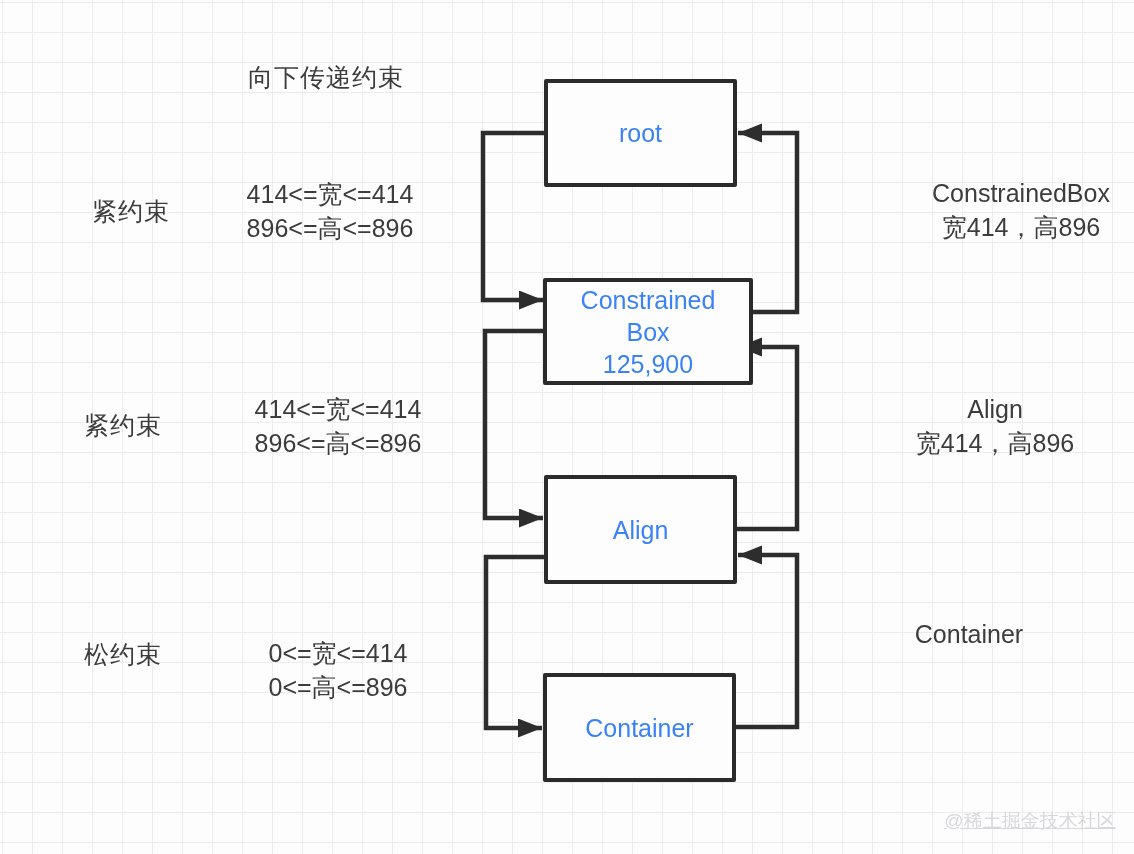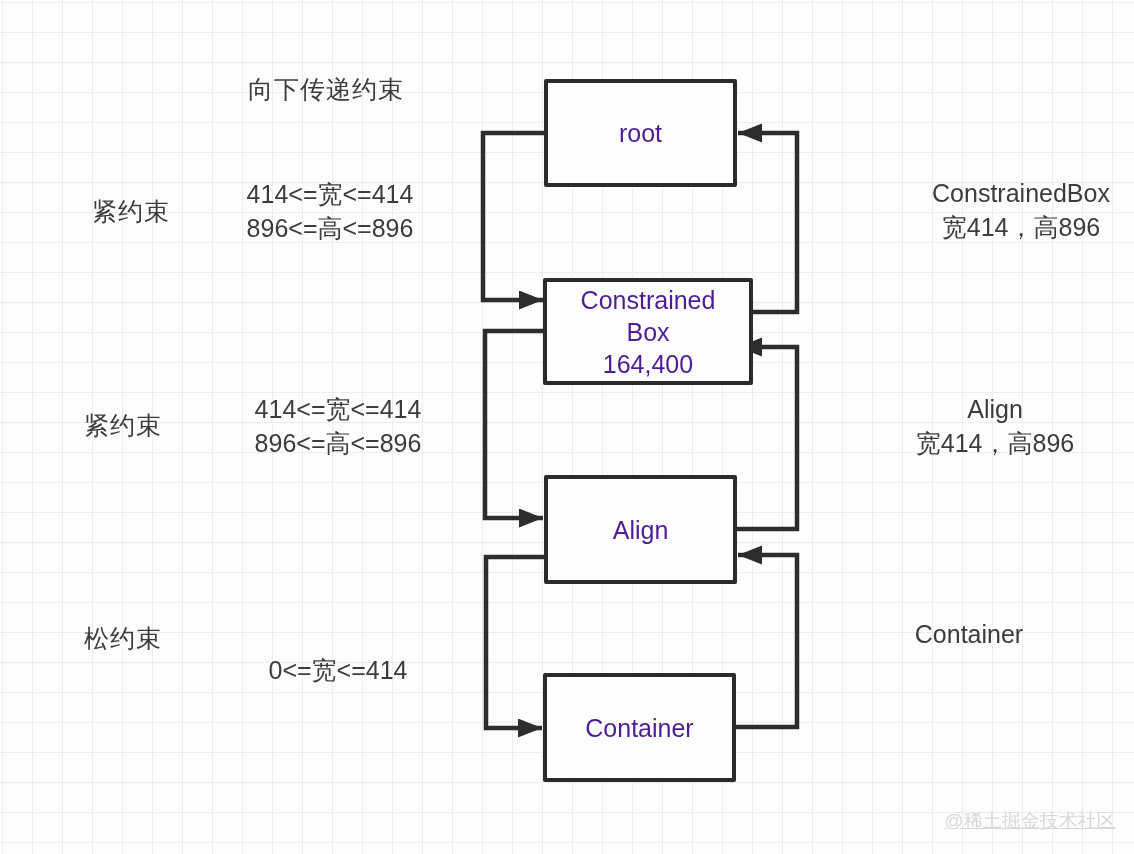--- a/index.html
+++ b/index.html
@@ -35,21 +35,21 @@
   }
   .node {
     position: absolute;
     background: #fdfdfe;
     border: 4px solid #2b2b2b;
     border-radius: 2px;
     display: flex;
     flex-direction: column;
     align-items: center;
     justify-content: center;
-    color: #4c1d95;
+    color: #3b82f6;
     font-size: 25px;
     line-height: 32px;
     text-align: center;
     z-index: 2;
   }
   .label {
     position: absolute;
     transform: translate(-50%, -50%);
     color: #3c3c3c;
     white-space: nowrap;
@@ -82,21 +82,21 @@
 
     <path class="link" d="M544,133 L483,133 L483,300 L543,300" marker-end="url(#arrow)"></path>
     <path class="link" d="M544,331 L485,331 L485,518 L543,518" marker-end="url(#arrow)"></path>
     <path class="link" d="M544,557 L486,557 L486,728 L542,728" marker-end="url(#arrow)"></path>
 
     <path class="link" d="M737,312 L797,312 L797,133 L738,133" marker-end="url(#arrow)"></path>
     <path class="link" d="M737,529 L797,529 L797,347 L738,347" marker-end="url(#arrow)"></path>
     <path class="link" d="M736,727 L797,727 L797,555 L738,555" marker-end="url(#arrow)"></path>
   </svg>
 
-  <div class="label hdr" style="left:326px; top:89px;">向下传递约束</div>
+  <div class="label hdr" style="left:326px; top:77px;">向下传递约束</div>
 
   <div class="label type-label" style="left:131px; top:211px;">紧约束</div>
   <div class="label pair" style="left:330px; top:211px;">
     <div>414&lt;=宽&lt;=414</div>
     <div>896&lt;=高&lt;=896</div>
   </div>
   <div class="label pair" style="left:1021px; top:210px;">
     <div>ConstrainedBox</div>
     <div>宽414，高896</div>
   </div>
@@ -104,36 +104,37 @@
   <div class="label type-label" style="left:123px; top:425px;">紧约束</div>
   <div class="label pair" style="left:338px; top:426px;">
     <div>414&lt;=宽&lt;=414</div>
     <div>896&lt;=高&lt;=896</div>
   </div>
   <div class="label pair" style="left:995px; top:426px;">
     <div>Align</div>
     <div>宽414，高896</div>
   </div>
 
-  <div class="label type-label" style="left:123px; top:638px;">松约束</div>
+  <div class="label type-label" style="left:123px; top:654px;">松约束</div>
   <div class="label pair" style="left:338px; top:634px;margin-top:36px;">
     <div>0&lt;=宽&lt;=414</div>
+    <div>0&lt;=高&lt;=896</div>
   </div>
   <div class="label pair" style="left:969px; top:634px;">
     <div>Container</div>
   </div>
 
   <div class="node" style="left:544px; top:79px; width:193px; height:108px;">
     <div>root</div>
   </div>
 
   <div class="node" style="left:543px; top:278px; width:210px; height:107px;">
     <div>Constrained</div>
     <div>Box</div>
-    <div>164,400</div>
+    <div>125,900</div>
   </div>
 
   <div class="node" style="left:544px; top:475px; width:193px; height:109px;">
     <div>Align</div>
   </div>
 
   <div class="node" style="left:543px; top:673px; width:193px; height:109px;">
     <div>Container</div>
   </div>
 

